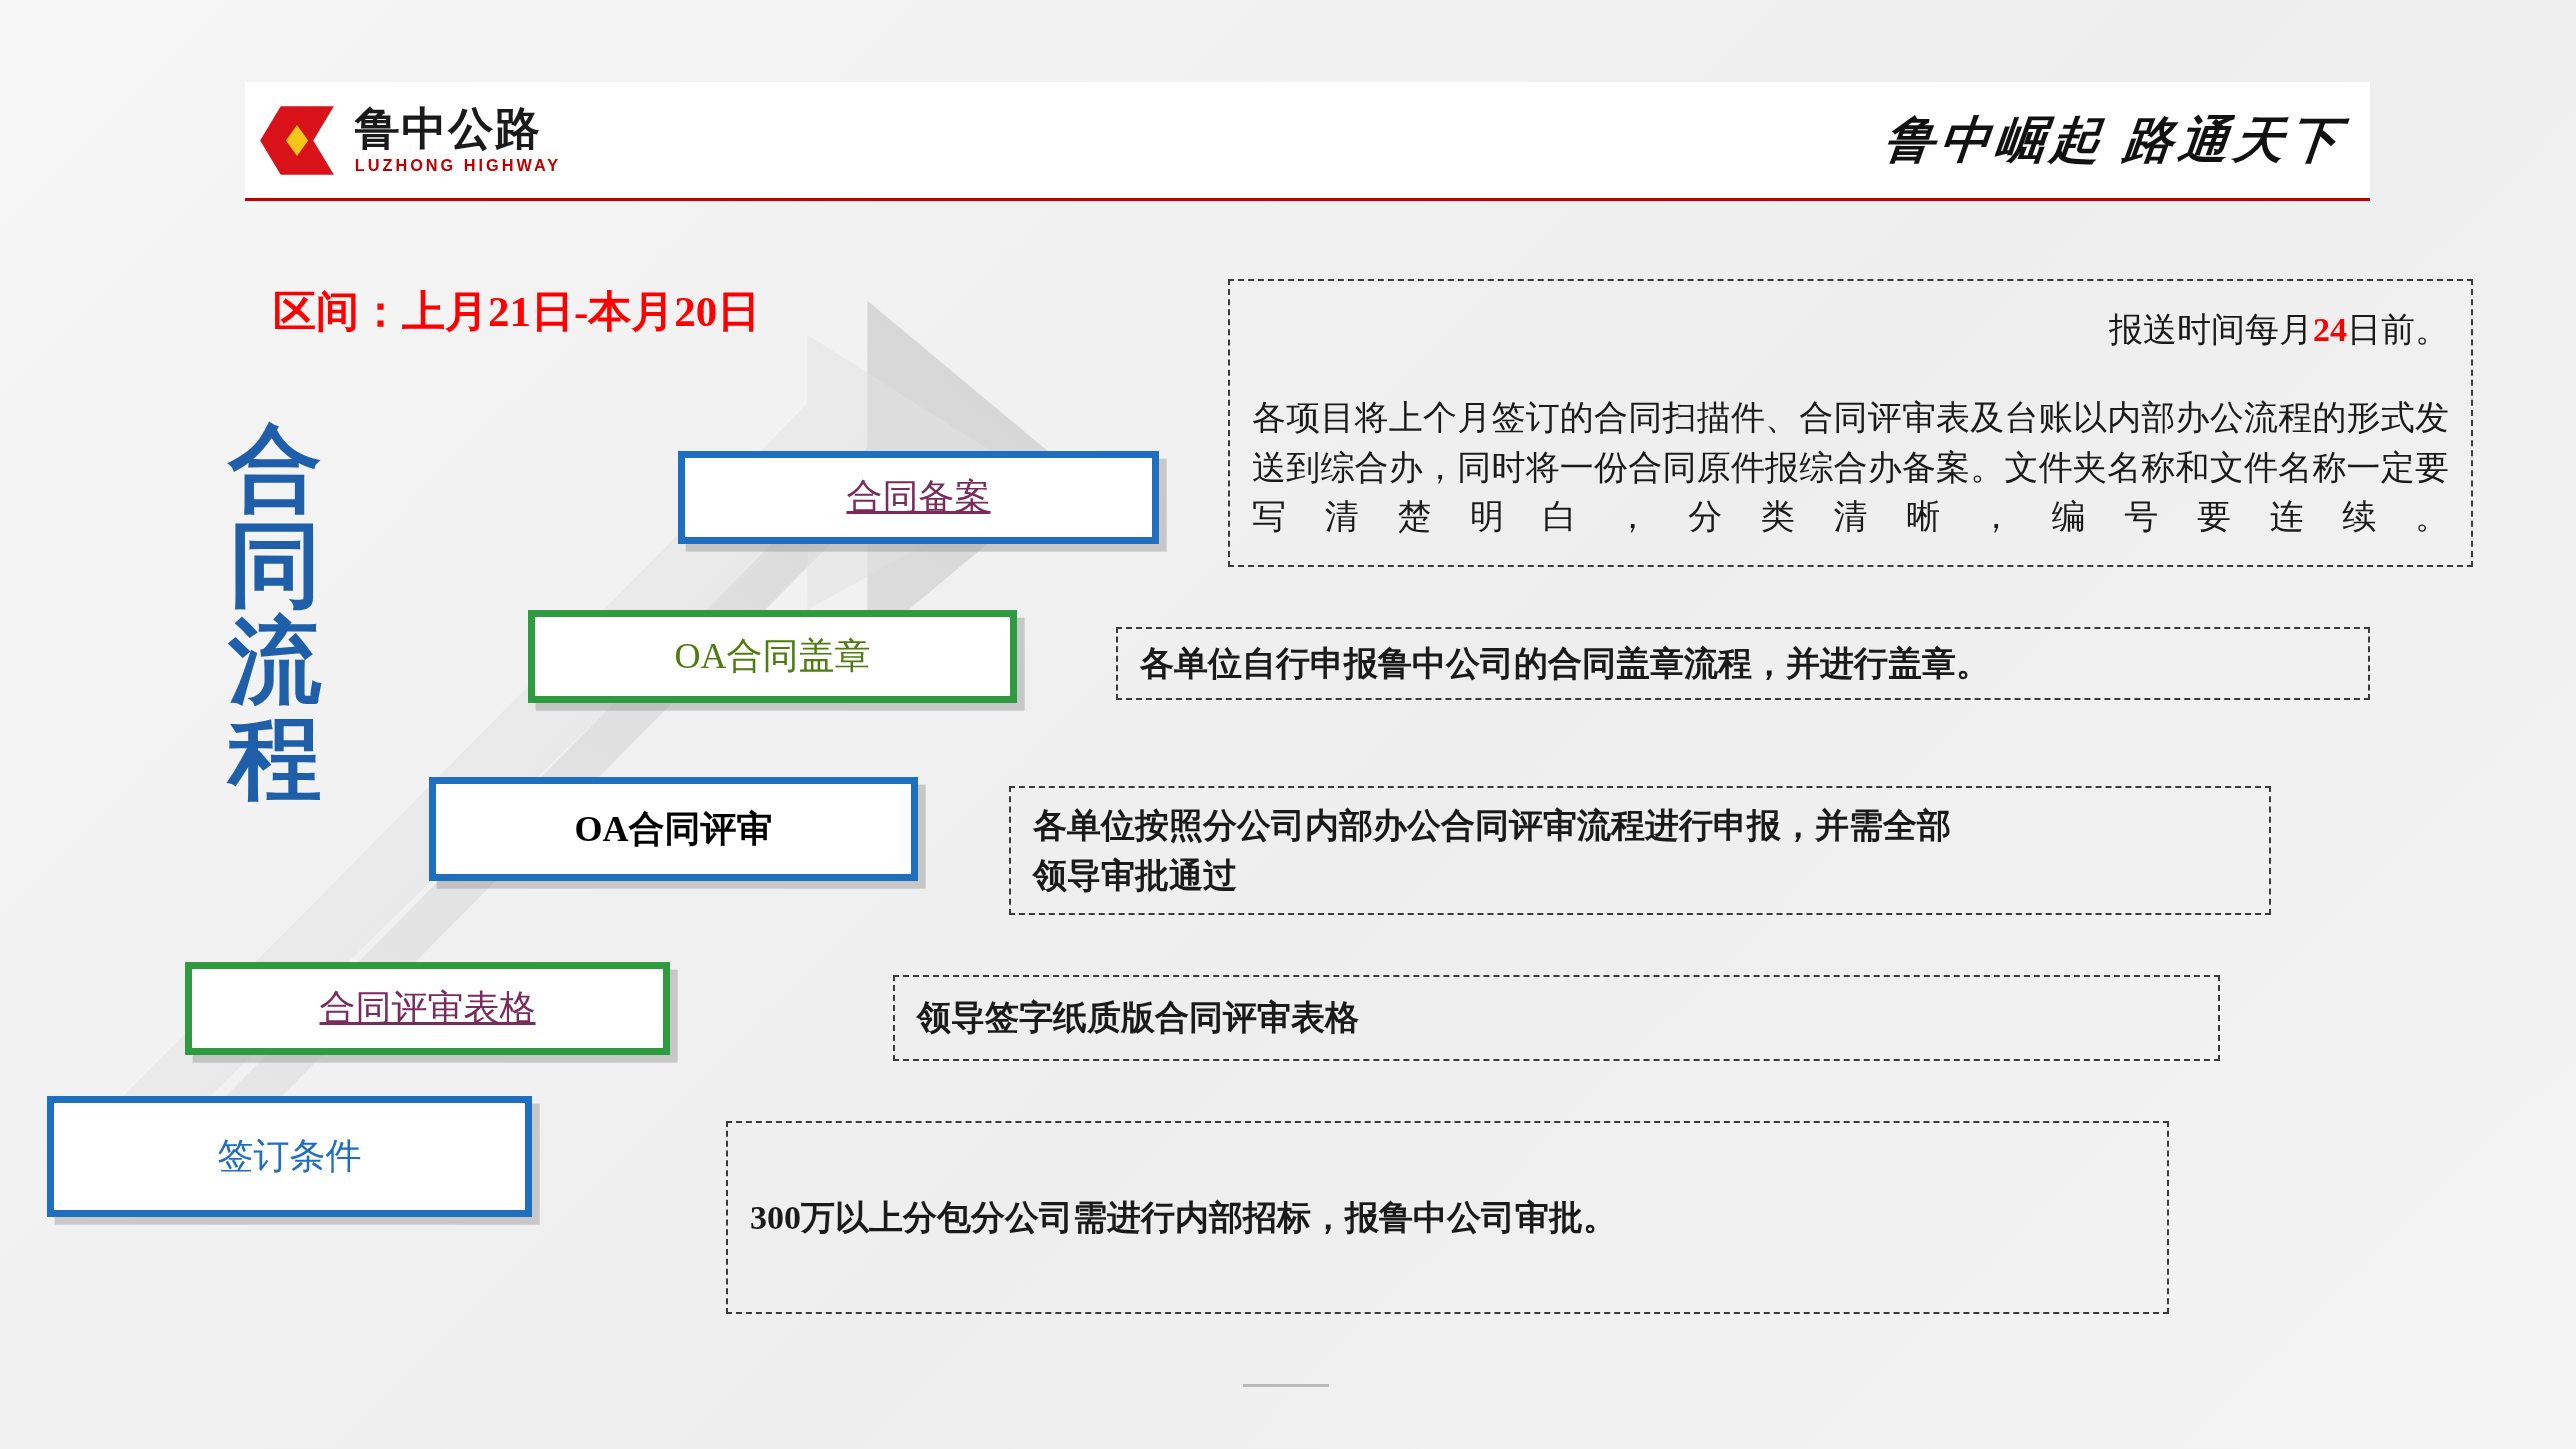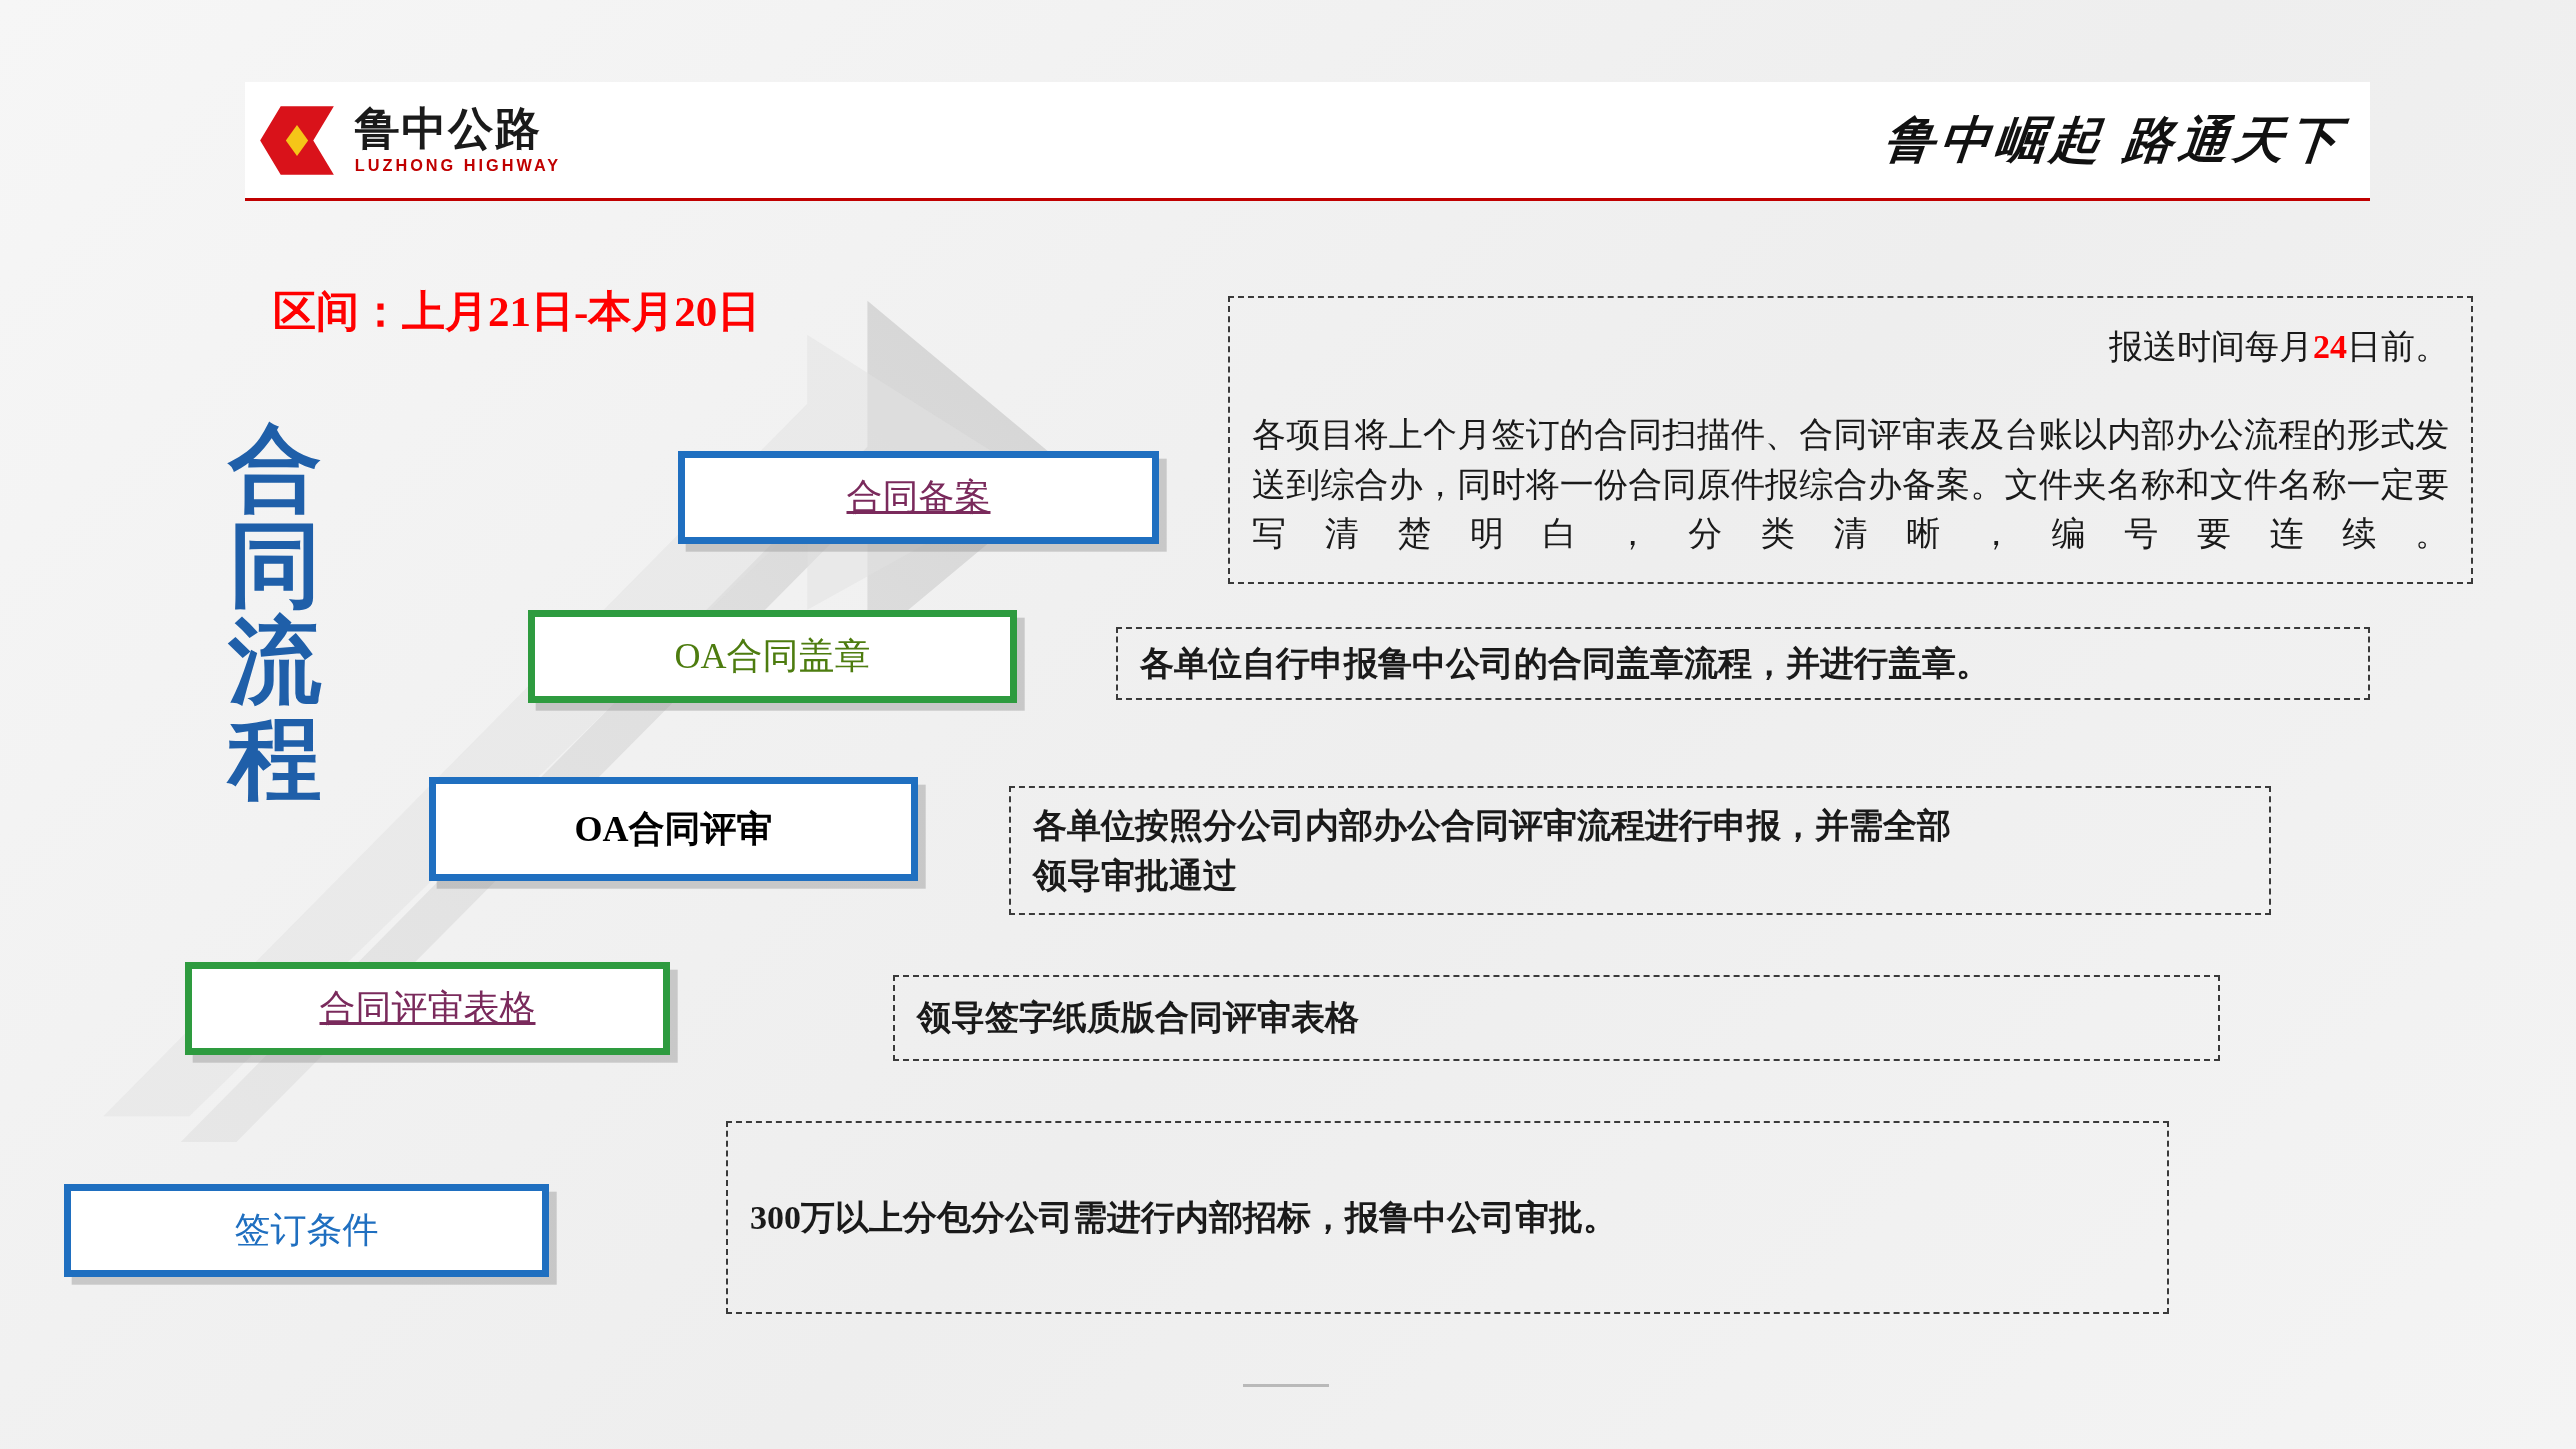--- a/index.html
+++ b/index.html
@@ -147,21 +147,21 @@
   .txt.purple { color: #7a2a5c; text-decoration: underline; }
   .txt.green  { color: #4d7c0f; }
   .txt.black  { color: #000000; font-weight: bold; }
   .txt.blue   { color: #1f6fc0; }
 
   
   #box-beian   { left: 678px;  top: 451px;  width: 481px; height: 93px; }
   #box-oaseal  { left: 528px;  top: 610px;  width: 489px; height: 93px; }
   #box-oareview{ left: 429px;  top: 777px;  width: 489px; height: 104px; }
   #box-table   { left: 185px;  top: 962px; width: 485px; height: 93px; }
-  #box-cond    { left: 47px;   top: 1184px; width: 485px; height: 93px; margin-left: 17px; }
+  #box-cond    { left: 47px;   top: 1096px; width: 485px; height: 121px; }
 
   
   .note {
     position: absolute;
     box-sizing: border-box;
     border: 2.6px dashed #3a3a3a;
     background: transparent;
     font-family: "Liberation Serif", serif;
     font-size: 34px;
     color: #1a1a1a;
@@ -171,21 +171,21 @@
     flex-direction: column;
     justify-content: center;
   }
   .note p { margin: 0; }
   .note .center { text-align: left; font-weight: bold; }
   .note .right { text-align: right; }
   .note .just { text-align: justify; text-align-last: justify; }
   .red { color: #ff0000; font-weight: bold; }
   .bold { font-weight: bold; }
 
-  #note-beian    { left: 1228px; top: 296px;  width: 1245px; height: 288px; gap: 39px; }
+  #note-beian    { left: 1228px; top: 279px;  width: 1245px; height: 288px; gap: 39px; }
   #note-oaseal   { left: 1116px; top: 627px;  width: 1254px; height: 73px; }
   #note-oareview { left: 1009px; top: 786px;  width: 1262px; height: 129px; }
   #note-table    { left: 893px; top: 975px; width: 1327px; height: 86px; }
   #note-cond     { left: 726px;  top: 1121px; width: 1443px; height: 193px; }
 
   
   .bottom-rule {
     position: absolute;
     left: 1243px;
     top: 1384px;

